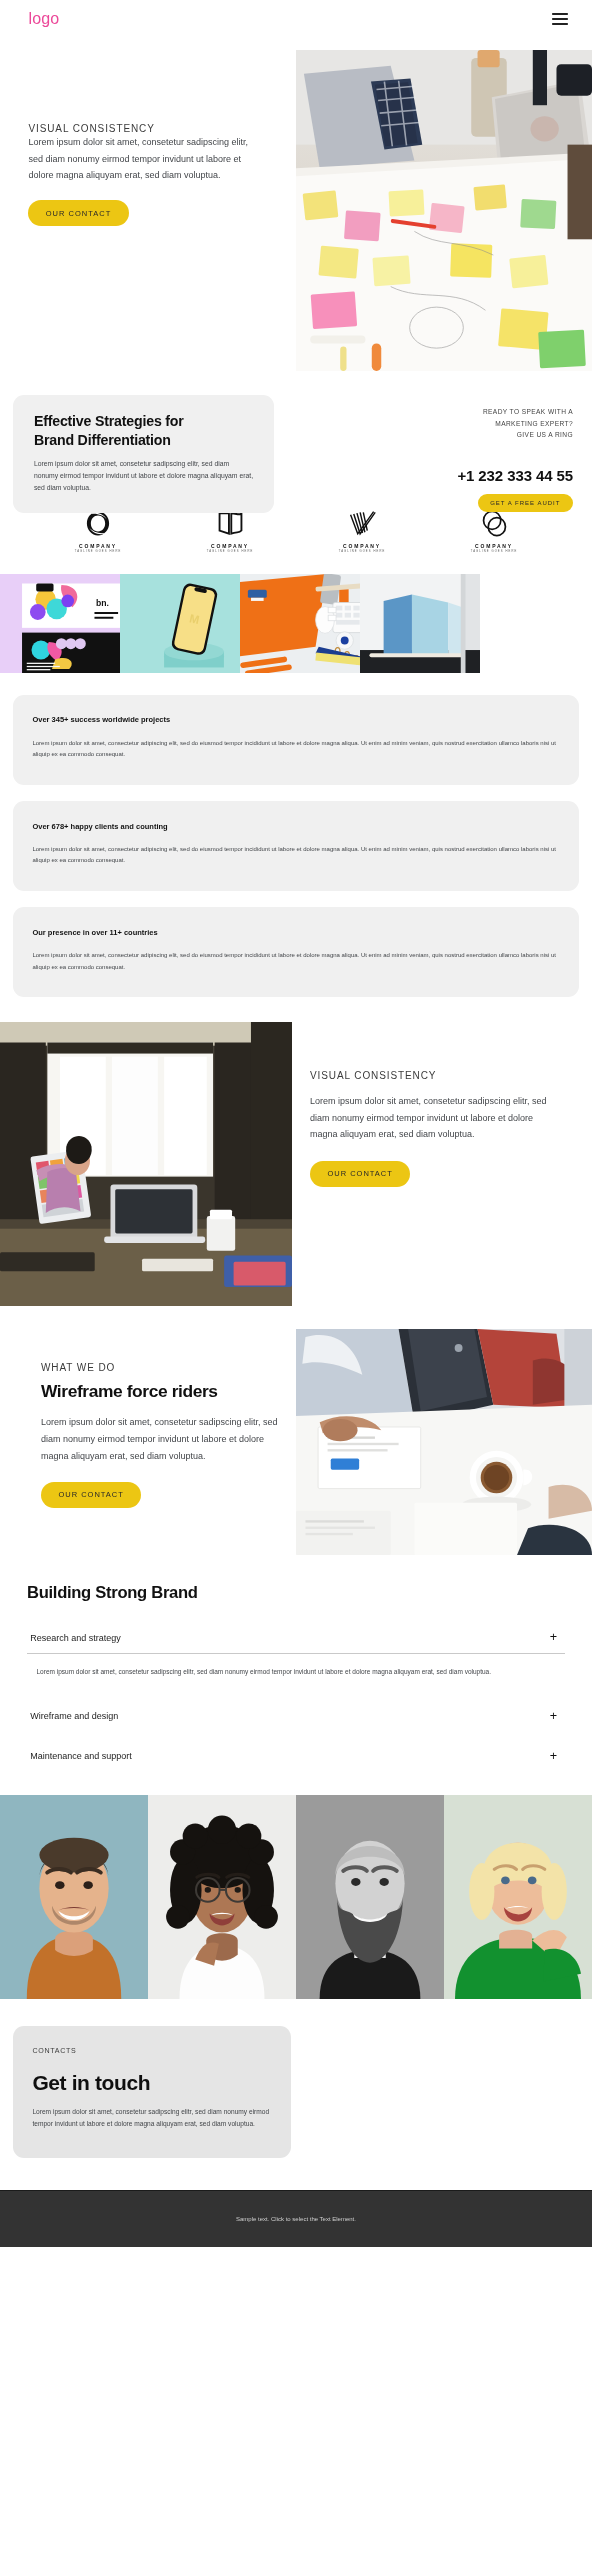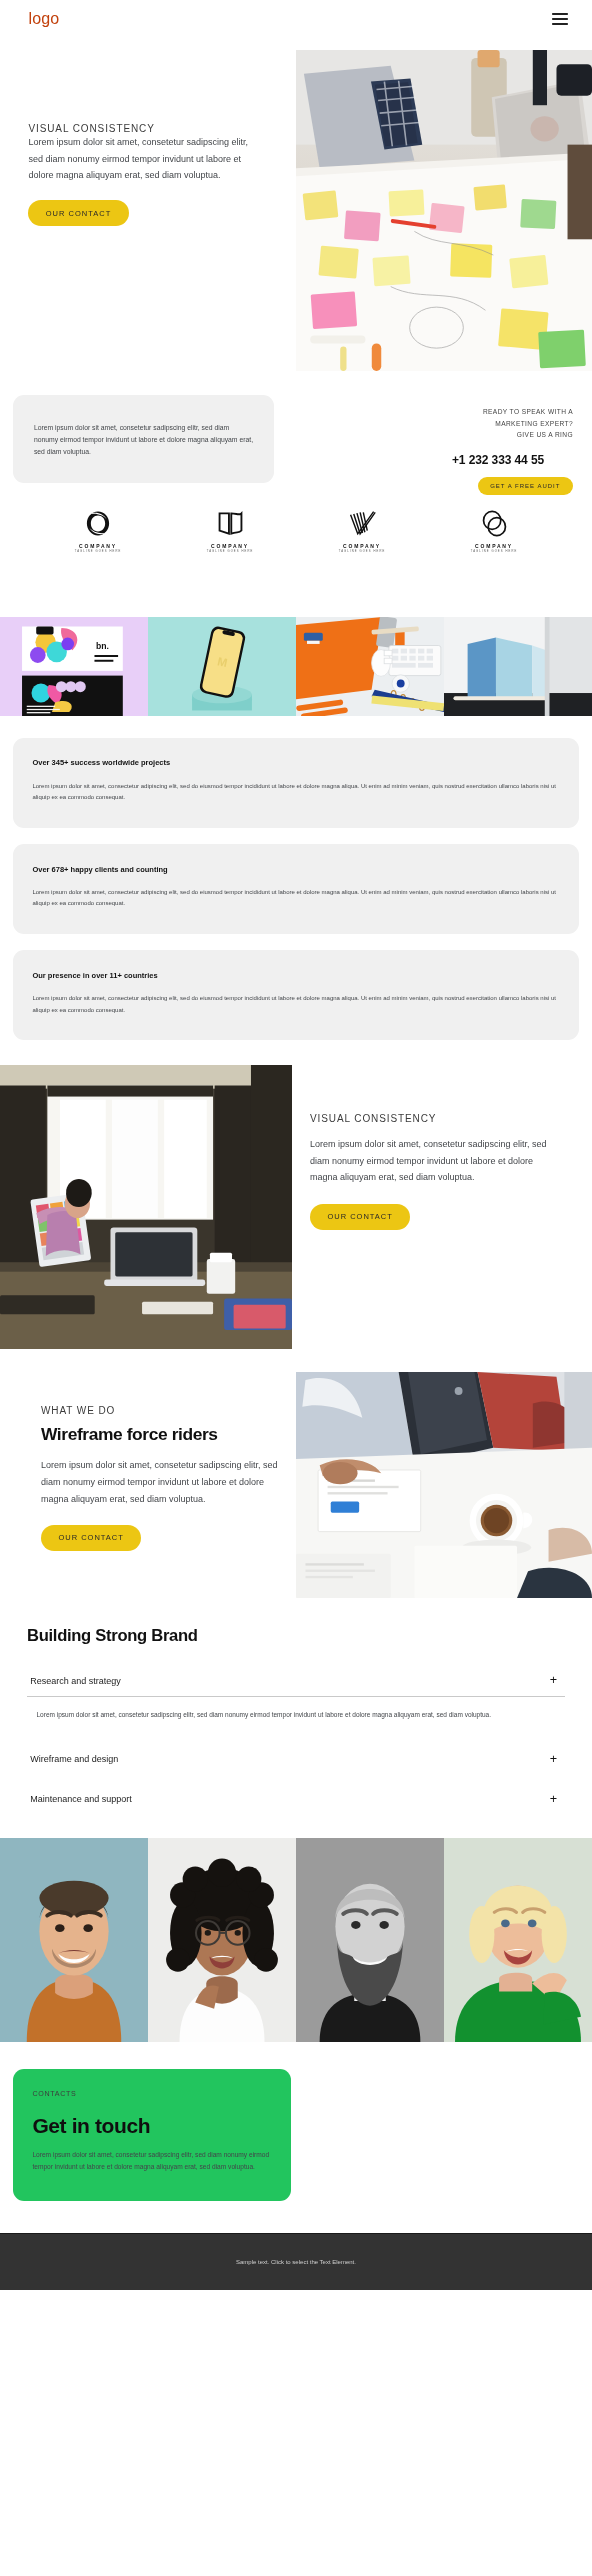--- a/index.html
+++ b/index.html
@@ -46,21 +46,21 @@
   
   .header {
     height: 38px;
     display: flex;
     align-items: center;
     justify-content: space-between;
     padding: 0 24px 0 28.4px;
   }
   .logo-text {
     font-size: 16px;
-    color: #c2410c;
+    color: #ec4899;
     letter-spacing: 0.2px;
     font-weight: 400;
   }
   .burger { width: 16px; display: flex; flex-direction: column; gap: 3.2px; cursor: pointer; }
   .burger i { display: block; height: 1.6px; background: #222; border-radius: 0.8px; }
 
   
   .hero { position: relative; height: 333px; }
   .hero-img {
     position: absolute; left: 296px; top: 12px; width: 296px; height: 321px;
@@ -92,34 +92,34 @@
   }
   .strat-card .body-copy { margin-top: 9.5px; font-size: 6.8px; line-height: 1.75; }
   .strat-side {
     position: absolute; right: 19px; top: 35px; width: 150px; text-align: right;
   }
   .strat-side-label {
     font-size: 6.6px; letter-spacing: 0.4px; color: #434343; line-height: 1.75;
     text-transform: uppercase;
   }
   .strat-phone {
-    font-size: 12px; font-weight: 700; color: #111; margin-top: 12px; letter-spacing: -0.1px; text-align: center;
+    font-size: 15px; font-weight: 700; color: #111; margin-top: 26px; letter-spacing: -0.1px;
   }
   .strat-side .btn-yellow { margin-top: 10.3px; padding: 6.3px 12.6px; font-size: 6px; }
 
   
   .logos { display: flex; justify-content: space-around; align-items: flex-end;
            padding: 6.3px 32px 20.5px; }
   .logo-item { display: flex; flex-direction: column; align-items: center; width: 79px; }
   .logo-mark { height: 27px; display: flex; align-items: center; justify-content: center; }
   .logo-name { font-size: 5px; letter-spacing: 1.8px; font-weight: 700; color: #111; margin-top: 5.5px; }
   .logo-tag { font-size: 2.7px; letter-spacing: 1.1px; color: #555; margin-top: 1.6px; }
 
   
-  .gallery { display: flex; height: 99px; width: 592px; margin-top: 43px; }
+  .gallery { display: flex; height: 99px; width: 480px; }
   .gallery > div { flex: 1 1 0; position: relative; overflow: hidden; }
 
   
   .stats { padding: 22px 13.4px 20.5px; display: flex; flex-direction: column; gap: 16.6px; }
   .stat-card { background: #f0f0f0; border-radius: 11px; padding: 20.5px 19px 24px; }
   .stat-title { font-size: 7.5px; font-weight: 700; color: #121212; }
   .stat-card .body-copy { margin-top: 13.4px; font-size: 6px; line-height: 1.9; }
 
   
   .split { position: relative; width: 592px; }
@@ -147,21 +147,21 @@
   .acc-body { padding: 12px 8px 24px 9.5px; }
   .acc-body .body-copy { font-size: 6.5px; line-height: 1.85; }
   .acc-gap { height: 11px; }
 
   
   .team { display: flex; width: 592px; height: 204px; }
   .team > div { flex: 1 1 0; overflow: hidden; position: relative; }
 
   
   .contact { display: flex; gap: 14.2px; padding: 27px 13.4px 32px; }
-  .contact-card { background: #22c55e; border-radius: 11px; padding: 20.5px 19px 27px; }
+  .contact-card { background: #e5e5e5; border-radius: 11px; padding: 20.5px 19px 27px; }
   .contact-left { width: 278px; }
   .contact-right { width: 273px; }
   .contact-eyebrow { font-size: 7.1px; letter-spacing: 0.7px; color: #3c3c3c; text-transform: uppercase; }
   .contact-h3 { font-size: 21px; font-weight: 700; color: #0f0f0f; letter-spacing: -0.4px; margin-top: 16px; }
   .contact-left .body-copy { margin-top: 11px; font-size: 6.6px; line-height: 1.95; }
   .contact-phone { font-size: 12.6px; font-weight: 700; color: #111; margin-top: 8.7px; letter-spacing: -0.2px; }
   .contact-note { font-size: 5.7px; line-height: 1.75; color: #3f3f3f; margin-top: 9.5px; }
   .contact-sub { font-size: 7.1px; letter-spacing: 0.7px; color: #3c3c3c; text-transform: uppercase; margin-top: 20.5px; }
   .contact-email { font-size: 7.5px; font-weight: 700; color: #111; margin-top: 10.3px; }
 
@@ -250,20 +250,24 @@
 
     <div class="hero-copy">
       <div class="eyebrow">VISUAL CONSISTENCY</div>
       <p class="body-copy">Lorem ipsum dolor sit amet, consetetur sadipscing elitr, sed diam nonumy eirmod tempor invidunt ut labore et dolore magna aliquyam erat, sed diam voluptua.</p>
       <button class="btn-yellow">OUR CONTACT</button>
     </div>
   </div>
 
   <div class="strategies">
     <div class="strat-card">
+      <div class="strat-title">
+        <span>Effective Strategies for</span><br>
+        <span>Brand Differentiation</span>
+      </div>
       <p class="body-copy">Lorem ipsum dolor sit amet, consetetur sadipscing elitr, sed diam nonumy eirmod tempor invidunt ut labore et dolore magna aliquyam erat, sed diam voluptua.</p>
     </div>
     <div class="strat-side">
       <div class="strat-side-label">
         <span>READY TO SPEAK WITH A</span><br>
         <span>MARKETING EXPERT?</span><br>
         <span>GIVE US A RING</span>
       </div>
       <div class="strat-phone">+1 232 333 44 55</div>
       <button class="btn-yellow">GET A FREE AUDIT</button>

